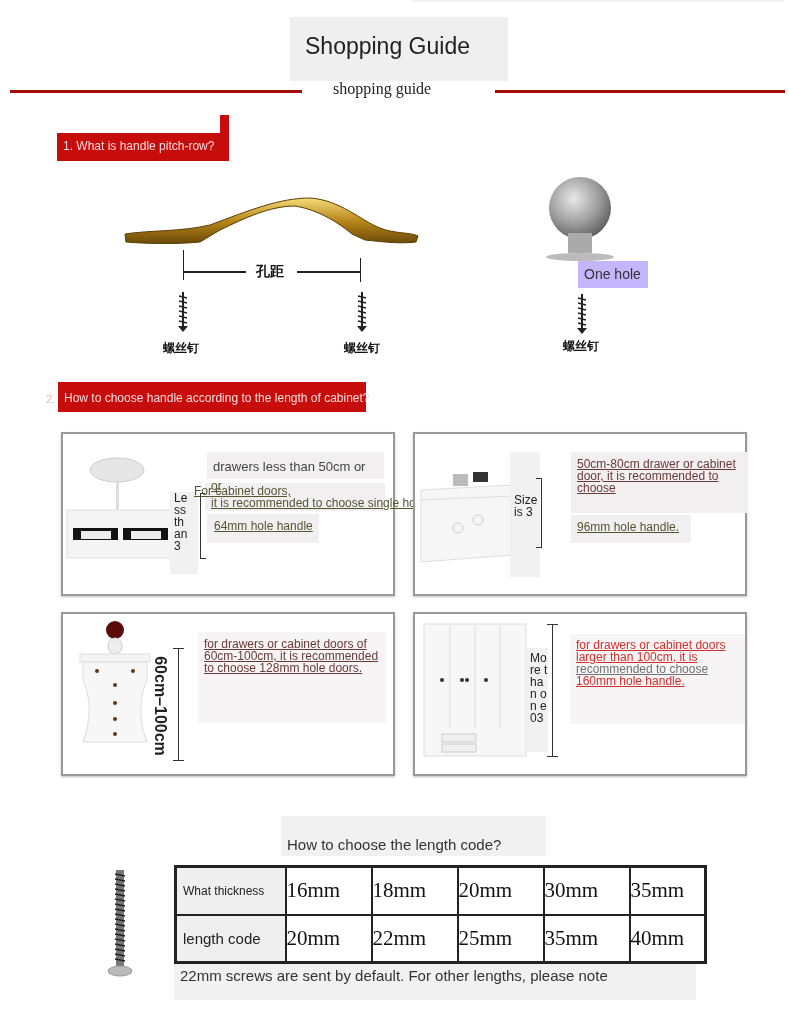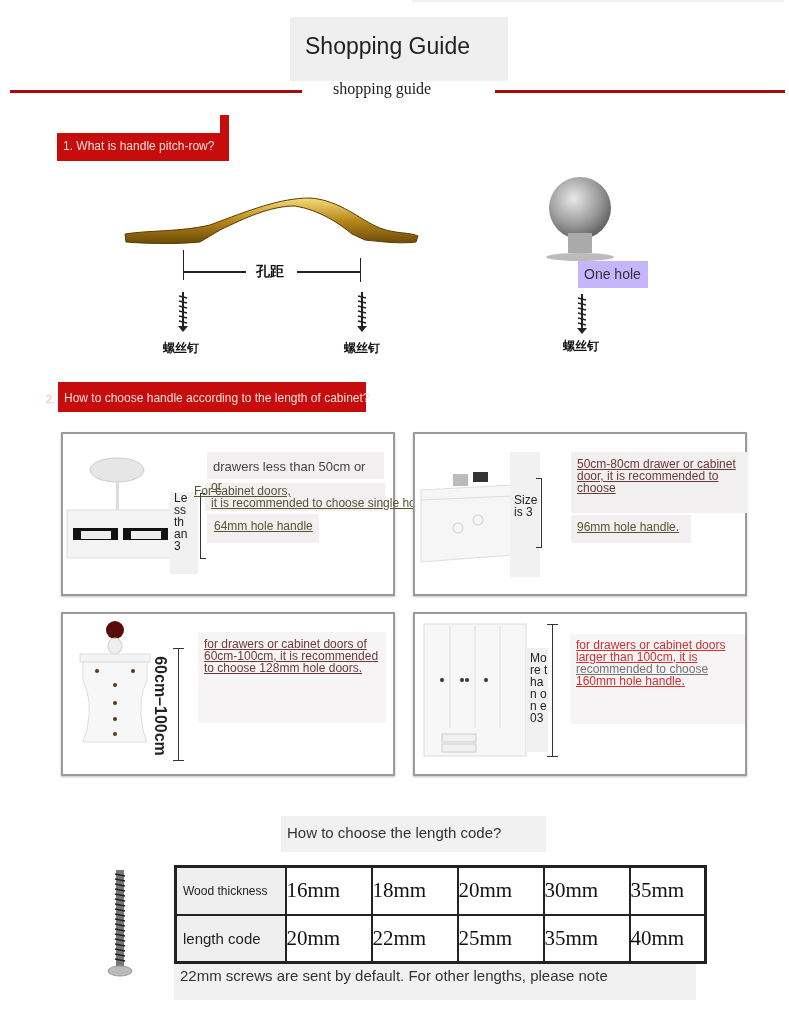--- a/index.html
+++ b/index.html
@@ -27,21 +27,21 @@
   .screw { width: 10px; height: 40px; }
   .cn { font-size: 12px; font-weight: bold; color: #111; font-family: "DejaVu Sans", sans-serif; }
 
   .one-hole { left: 578px; top: 261px; width: 70px; height: 27px; background: #c4b5fd; font-size: 14px; line-height: 27px; padding-left: 6px; color: #333; }
 
   .card { width: 334px; height: 164px; border: 2px solid #9a9a9a; background: #fff; box-shadow: 0 1px 2px rgba(0,0,0,0.25); }
   .gbox { background: #f1efef; }
   .tx { font-size: 12px; line-height: 12px; color: #553; text-decoration: underline; }
   .vert { font-size: 12px; line-height: 12px; color: #222; background: #f1f1f1; padding-left: 4px; }
 
-  .len-title { left: 281px; top: 816px; width: 265px; height: 36px; background: #f1f1f1; font-size: 15px; padding: 8px 6px; color: #333; }
+  .len-title { left: 281px; top: 816px; width: 265px; height: 36px; background: #f1f1f1; font-size: 15px; padding: 20px 6px; color: #333; }
 
   table.len { position: absolute; left: 174px; top: 865px; border-collapse: collapse; border: 3px solid #222; }
   table.len td { border: 2px solid #222; height: 48px; font-family: "Liberation Serif", serif; font-size: 21px; text-align: left; color: #111; }
   table.len td.head { width: 110px; background: #efefef; font-family: "Liberation Sans", sans-serif; color: #222; text-align: left; padding-left: 6px; }
   table.len td.v { width: 86px; }
 
   .note { left: 174px; top: 964px; width: 522px; height: 36px; background: #f1f1f1; font-size: 15px; padding: 3px 6px; color: #333; }
 </style>
 </head>
 <body>
@@ -207,21 +207,21 @@
 
 <svg class="abs" style="left:105px;top:868px" width="30" height="110">
   <rect x="11" y="2" width="8" height="96" fill="#777"></rect>
   <path d="M10 6 L20 8 M10 11 L20 13 M10 16 L20 18 M10 21 L20 23 M10 26 L20 28 M10 31 L20 33 M10 36 L20 38 M10 41 L20 43 M10 46 L20 48 M10 51 L20 53 M10 56 L20 58 M10 61 L20 63 M10 66 L20 68 M10 71 L20 73 M10 76 L20 78 M10 81 L20 83 M10 86 L20 88 M10 91 L20 93" stroke="#222" stroke-width="1.5"></path>
   <ellipse cx="15" cy="103" rx="12" ry="5" fill="#bbb" stroke="#999"></ellipse>
 </svg>
 
 <table class="len">
   <tbody>
       <tr>
-    <td class="head" style="font-size:12px">Wood thickness</td>
+    <td class="head" style="font-size:12px">What thickness</td>
     <td class="v">16mm</td>
     <td class="v">18mm</td>
     <td class="v">20mm</td>
     <td class="v">30mm</td>
     <td class="v" style="width:76px">35mm</td>
   </tr>
   <tr>
     <td class="head" style="font-size:15px">length code</td>
     <td class="v">20mm</td>
     <td class="v">22mm</td>

